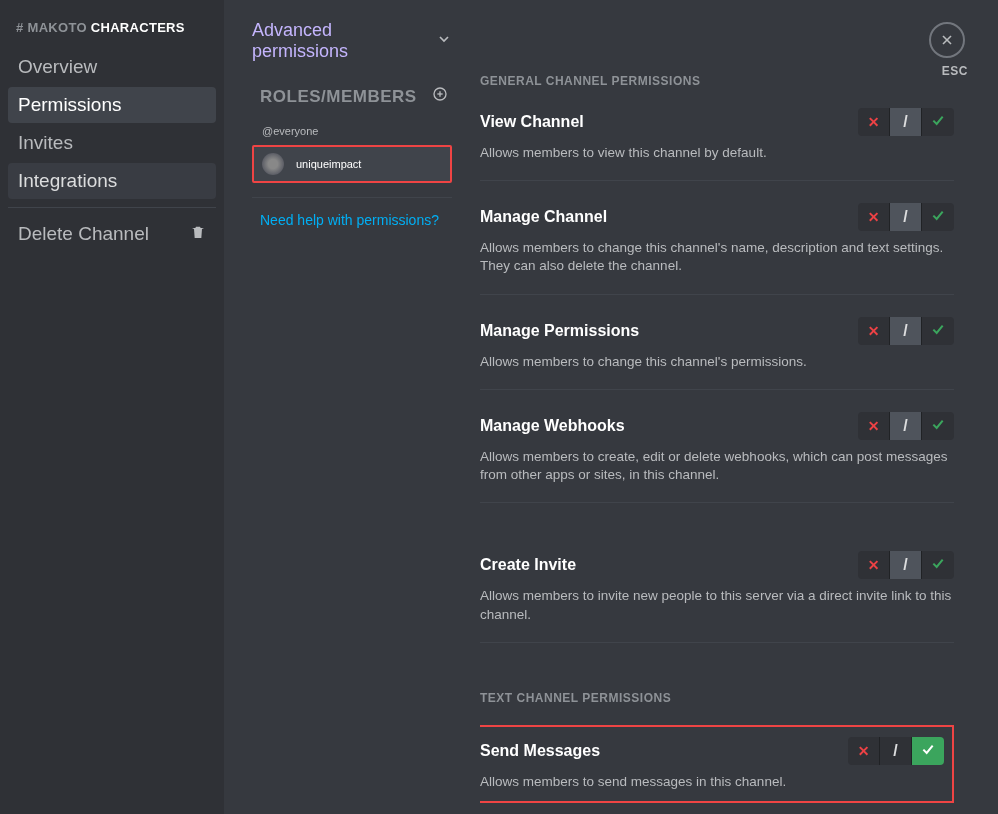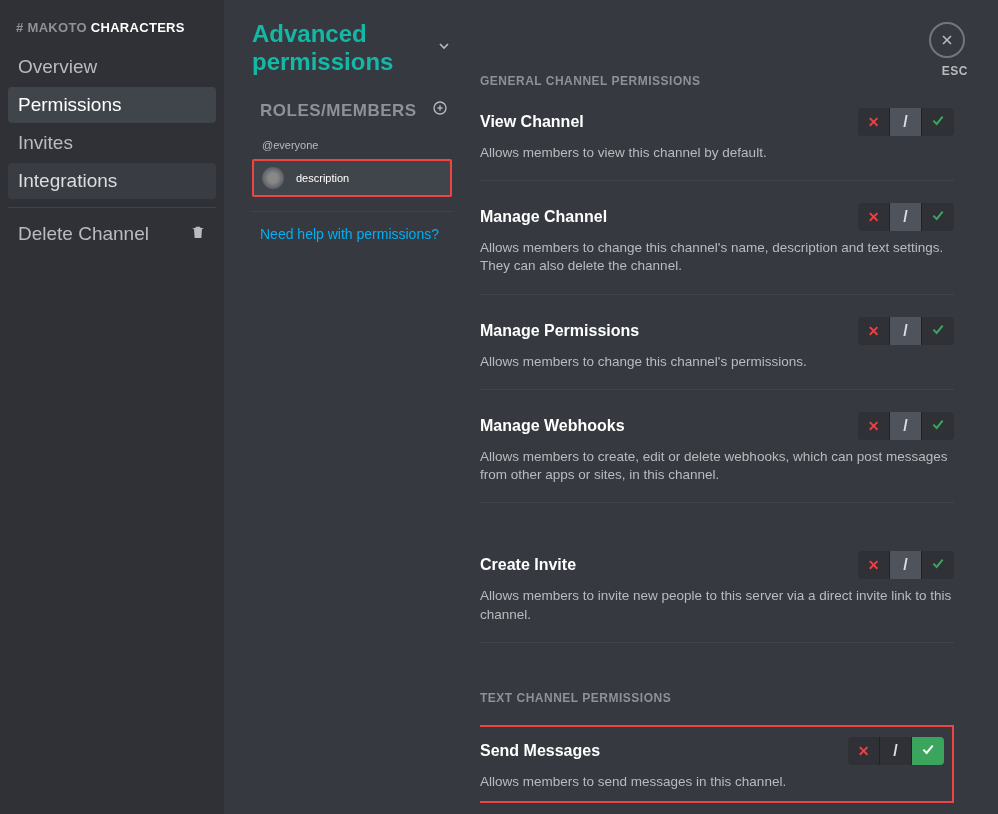--- a/index.html
+++ b/index.html
@@ -10,21 +10,21 @@
   .channel-hash { color: #8e9297; font-weight: 700; }
   .side-item { display: flex; align-items: center; justify-content: space-between; color: #b9bbbe; font-size: 19px; padding: 7px 10px; border-radius: 4px; margin-bottom: 2px; cursor: pointer; }
   .side-item.active { background: #40444b; color: #fff; }
   .side-item.int-active { background: #393c43; color: #dcddde; }
   .side-divider { height: 1px; background: #40444b; margin: 8px 0; }
   .trash-icon { color: #b9bbbe; }
 
   .content { flex: 1; display: flex; padding: 20px 40px 0 28px; overflow: hidden; position: relative; }
   .roles-col { width: 200px; margin-right: 28px; }
   .perm-title-row { display: flex; align-items: center; gap: 10px; margin-bottom: 24px; }
-  .perm-title { font-size: 24px; font-weight: 700; color: #14b8a6; }
+  .perm-title { font-size: 18px; font-weight: 400; color: #c4b5fd; }
   .chev { color: #b9bbbe; }
   .roles-header { display: flex; justify-content: space-between; align-items: center; color: #8e9297; font-size: 17px; font-weight: 700; letter-spacing: 0.5px; padding: 0 4px 10px 8px; }
   .plus-icon { color: #b9bbbe; cursor: pointer; }
   .role-item { display: flex; align-items: center; gap: 12px; padding: 8px 10px; border-radius: 4px; font-size: 11px; cursor: pointer; }
   .role-item.everyone { color: #b9bbbe; }
   .role-item.selected { background: #40444b; color: #fff; border: 2px solid #ef4444; border-radius: 2px; padding: 6px 8px; }
   .avatar { width: 22px; height: 22px; border-radius: 50%; background: #5c5e66 radial-gradient(circle, #888 30%, #5c5e66 70%); }
   .roles-divider { height: 1px; background: #40444b; margin: 14px 0; }
   .help-link { color: #00aff4; font-size: 14px; cursor: pointer; padding: 0 8px; }
 
@@ -103,21 +103,21 @@
               <line x1="12" y1="8" x2="12" y2="16"></line>
               <line x1="8" y1="12" x2="16" y2="12"></line>
             </svg>
         </span>
       </div>
       <div class="role-item everyone">
         <span>@everyone</span>
       </div>
       <div class="role-item selected">
         <span class="avatar"></span>
-        <span>description</span>
+        <span>uniqueimpact</span>
       </div>
       <div class="roles-divider"></div>
       <div class="help-link">Need help with permissions?</div>
     </div>
 
     <div class="perms-col" id="perms-col">
         <div class="section-label">GENERAL CHANNEL PERMISSIONS</div>
         <div class="perm-row">
       <div class="perm-head">
         <div class="perm-name">View Channel</div>

